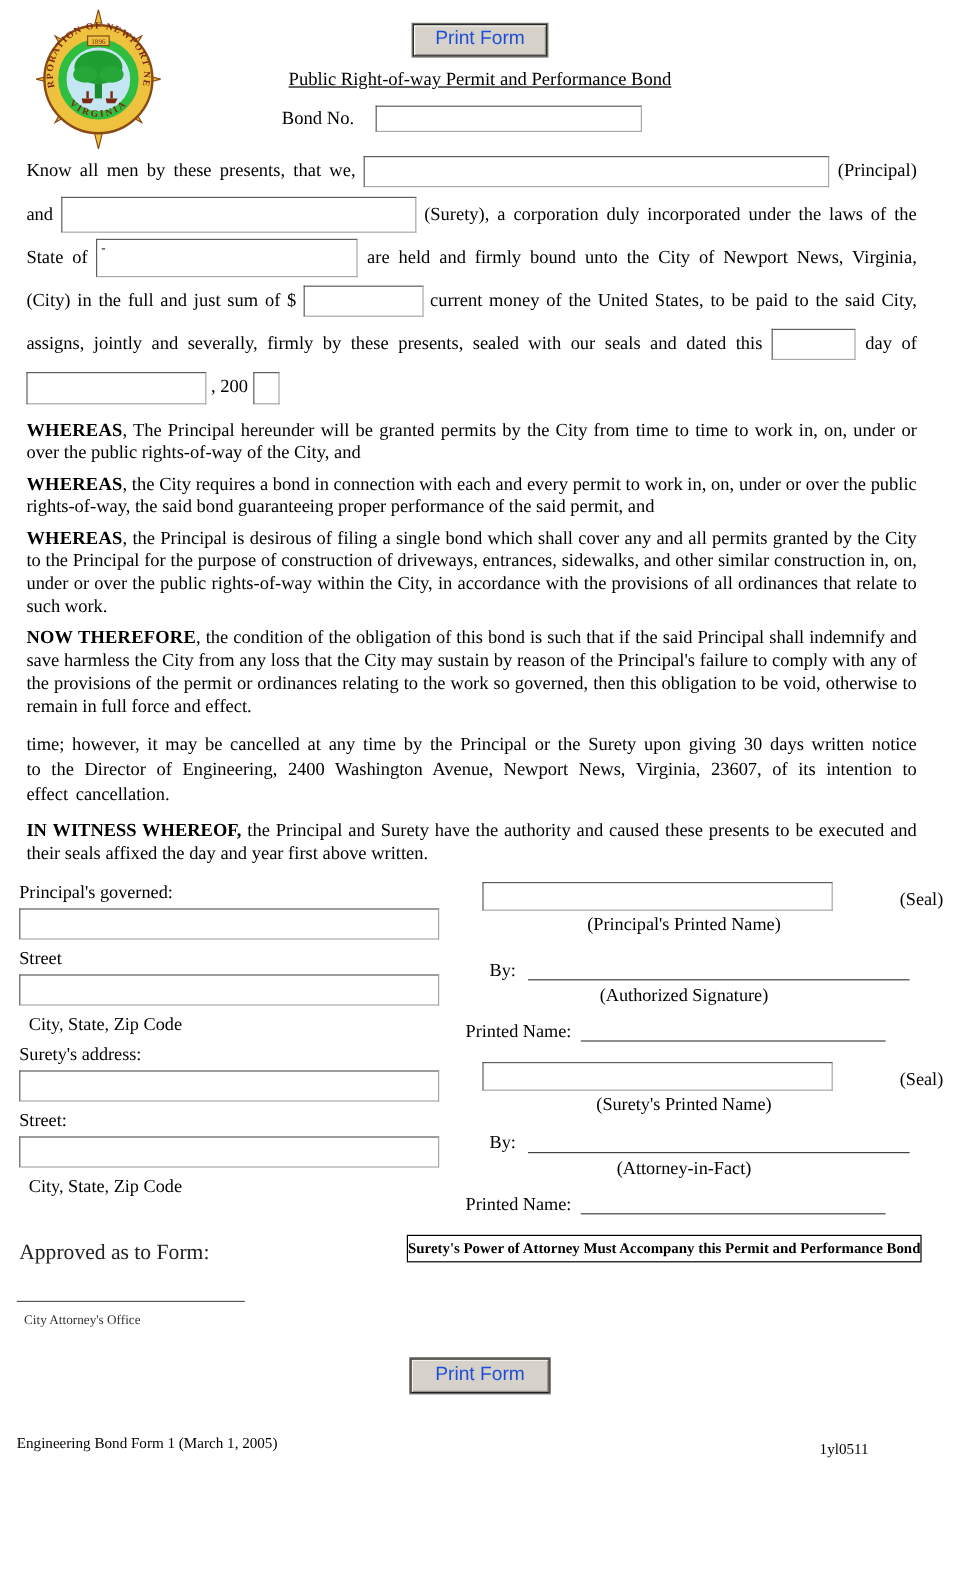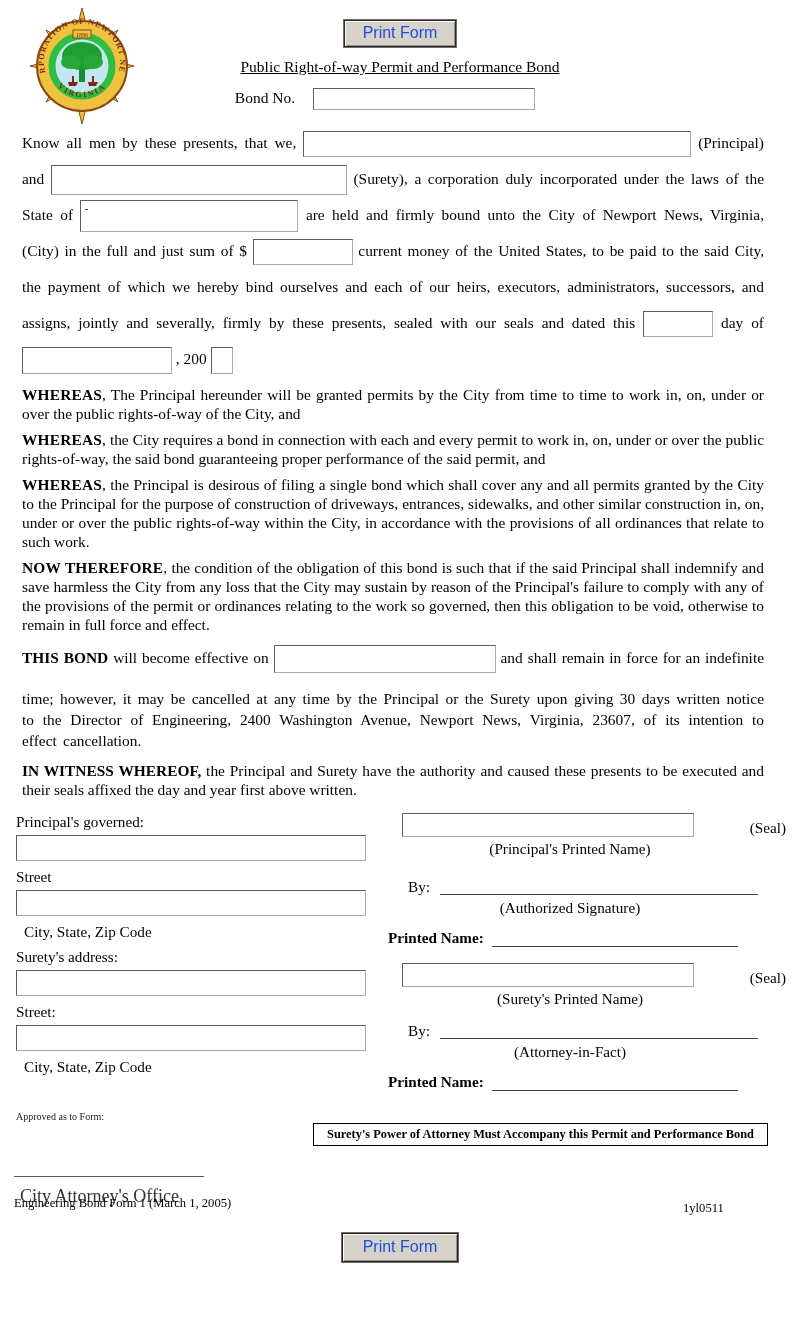--- a/index.html
+++ b/index.html
@@ -66,36 +66,35 @@
   .sig-left .lab { margin-top:7px; }
   .sig-left .lab.indent { padding-left:8px; }
   .sig-left .field { width:350px; height:26px; margin-top:4px; }
   .sig-right { width:406px; font-size:15.2px; }
   .seal-row { display:flex; align-items:flex-end; margin-left:22px;justify-content:space-between; }
   .seal-row .field { width:292px; height:24px; }
   .seal-row .seal-note { margin-left:8px; }
   .cap { text-align:center; width:300px; margin-left:40px; margin-top:3px; }
   .by-row { display:flex; align-items:center; margin:20px 28px 0 28px; }
   .by-row .sig-line { flex:1; border-bottom:1px solid #444; margin-left:10px; height:16px; }
-  .pn-row { display:flex; align-items:flex-end; margin:12px 48px 0 8px;font-weight:bold; }
+  .pn-row { display:flex; align-items:center; margin:12px 48px 0 8px; }
   .pn-row .sig-line { flex:1; border-bottom:1px solid #444; margin-left:8px; height:16px; }
   .gap16 { height:16px; }
 
   
   .approval-row { display:flex; justify-content:space-between; align-items:flex-start; margin:16px 32px 0 16px; }
-  .approved-lab { font-size:10px; color:#222; padding-top:4px; }
+  .approved-lab { font-size:18px; color:#222; padding-top:4px; }
   .notice-box {
     border:1.5px solid #000;
     font-size:12.4px; font-weight:bold;
-    padding:3px 13px;
+    padding:3px 0;
     white-space:nowrap;
-    margin-top:16px;
   }
   .attorney-line { width:190px; border-bottom:1px solid #555; margin:30px 0 0 14px; height:1px; }
-  .attorney-lab { font-size:18px; color:#333; margin:9px 0 0 20px; }
+  .attorney-lab { font-size:11px; color:#333; margin:9px 0 0 20px; }
   .bottom-btn-wrap { text-align:center; margin-top:26px; }
   .btn.big { border:1.5px solid #222; padding:4px 20px 5px 20px; }
 
   
   .footer-left { position:absolute; left:14px; top:1196px; font-size:12.6px; }
   .footer-right { position:absolute; left:683px; top:1201px; font-size:12.6px; }
 </style>
 </head>
 <body>
 
@@ -182,47 +181,38 @@
       <textarea class="field" style="width: 218px; height: 32px;">-</textarea>
       <span>are held and firmly bound unto the City of Newport News, Virginia,</span>
     </div>
 
     <div class="oline">
       <span>(City) in the full and just sum of $</span>
       <input class="field" style="width: 100px; height: 26px;" value="">
       <span>current money of the United States, to be paid to the said City,</span>
     </div>
 
-    <div class="oline">
-      <span>the payment of which we hereby bind ourselves and each of our heirs, executors, administrators, successors, and</span>
-    </div>
 
     <div class="oline">
       <span>assigns, jointly and severally, firmly by these presents, sealed with our seals and dated this</span>
       <input class="field" style="width: 70px; height: 26px;" value="">
       <span>day of</span>
     </div>
 
     <div class="oline left">
       <input class="field" style="width: 150px; height: 27px;" value="">
       <span>, 200</span>
       <input class="field" style="width: 22px; height: 27px;" value="">
     </div>
 
     <p class="clause"><b>WHEREAS</b><span>, The Principal hereunder will be granted permits by the City from time to time to work in, on, under or over the public rights-of-way of the City, and</span></p>
     <p class="clause"><b>WHEREAS</b><span>, the City requires a bond in connection with each and every permit to work in, on, under or over the public rights-of-way, the said bond guaranteeing proper performance of the said permit, and</span></p>
     <p class="clause"><b>WHEREAS</b><span>, the Principal is desirous of filing a single bond which shall cover any and all permits granted by the City to the Principal for the purpose of construction of driveways, entrances, sidewalks, and other similar construction in, on, under or over the public rights-of-way within the City, in accordance with the provisions of all ordinances that relate to such work.</span></p>
     <p class="clause"><b>NOW THEREFORE</b><span>, the condition of the obligation of this bond is such that if the said Principal shall indemnify and save harmless the City from any loss that the City may sustain by reason of the Principal's failure to comply with any of the provisions of the permit or ordinances relating to the work so governed, then this obligation to be void, otherwise to remain in full force and effect.</span></p>
 
-    <div class="bondline">
-      <b>THIS BOND</b>
-      <span>will become effective on</span>
-      <input class="field" style="width: 222px; height: 28px;" value="">
-      <span>and shall remain in force for an indefinite</span>
-    </div>
 
     <p class="continuation">time; however, it may be cancelled at any time by the Principal or the Surety upon giving 30 days written notice to the Director of Engineering, 2400 Washington Avenue, Newport News, Virginia, 23607, of its intention to effect cancellation.</p>
 
     <p class="witness"><b>IN WITNESS WHEREOF,</b><span> the Principal and Surety have the authority and caused these presents to be executed and their seals affixed the day and year first above written.</span></p>
   </div>
 
   <div class="sig-area">
 
     <div class="sig-left">
       <div class="lab" style="margin-top:0;">Principal's governed:</div>

